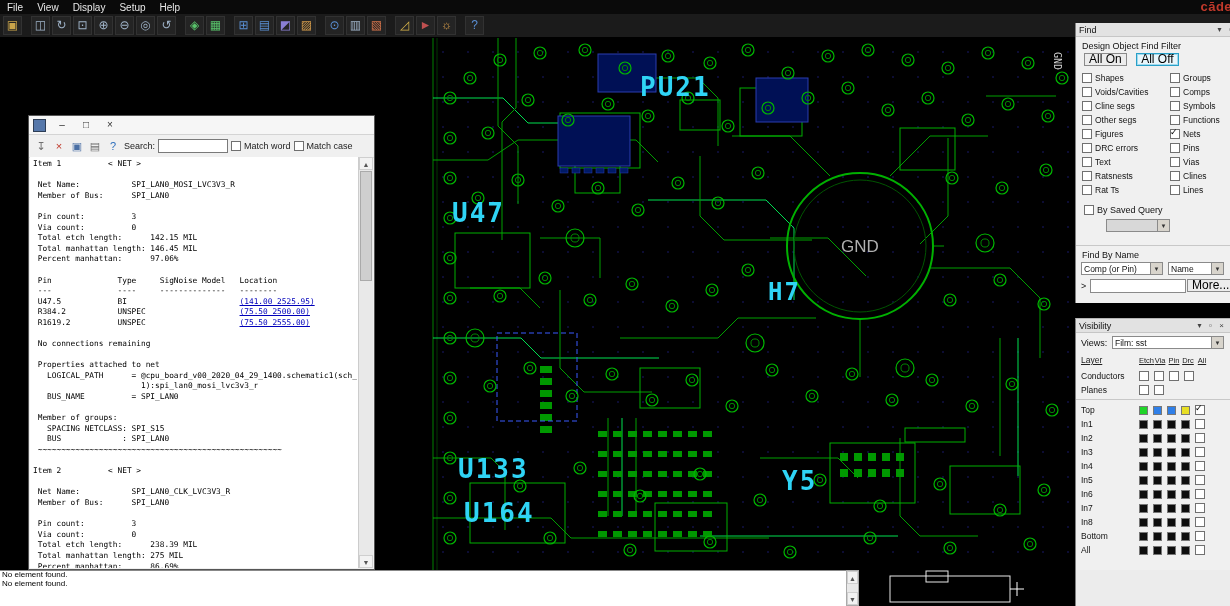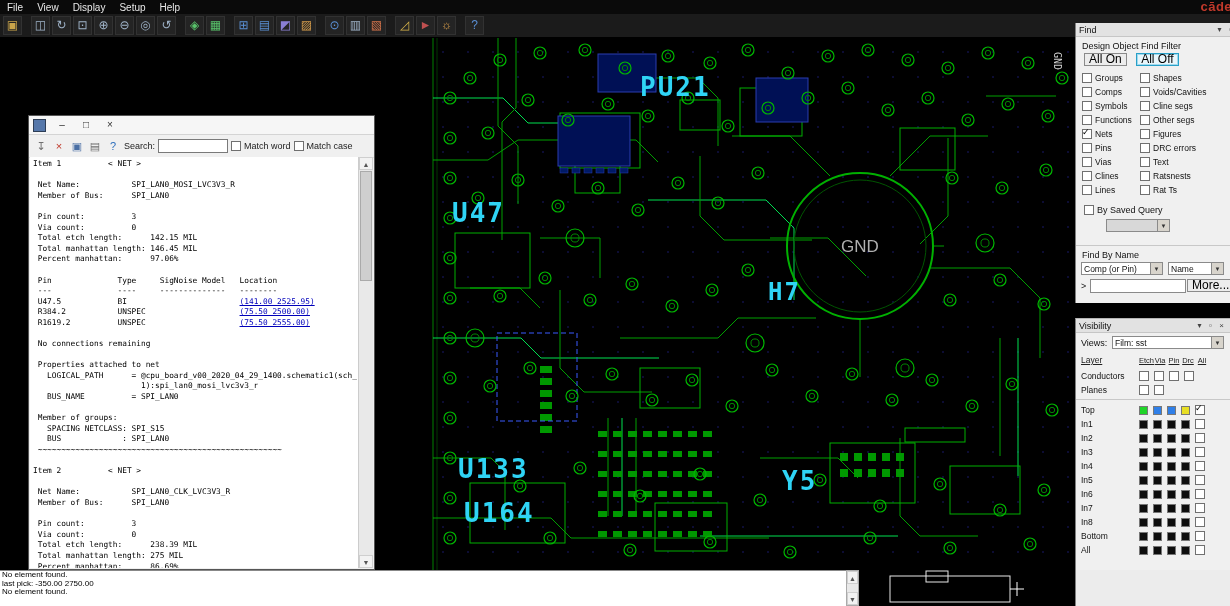--- a/index.html
+++ b/index.html
@@ -1017,20 +1017,58 @@
       <span class="pt-icon">▾</span>
       <span class="pt-icon">▫</span>
       <span class="pt-icon">×</span>
     </div>
     <div class="abs" style="left:6px;top:18px;">Design Object Find Filter</div>
     <div class="abs" style="left:8px;top:30px;">
       <button class="fbtn">All On</button>
       <button class="fbtn selected">All Off</button>
     </div>
     <div class="abs" style="left:6px;top:48px;display:flex;">
+      <div class="find-col" style="width:88px;">
+          <div class="find-item">
+            <span class="cbx"></span>
+            <span>Shapes</span>
+          </div>
+          <div class="find-item">
+            <span class="cbx"></span>
+            <span>Voids/Cavities</span>
+          </div>
+          <div class="find-item">
+            <span class="cbx"></span>
+            <span>Cline segs</span>
+          </div>
+          <div class="find-item">
+            <span class="cbx"></span>
+            <span>Other segs</span>
+          </div>
+          <div class="find-item">
+            <span class="cbx"></span>
+            <span>Figures</span>
+          </div>
+          <div class="find-item">
+            <span class="cbx"></span>
+            <span>DRC errors</span>
+          </div>
+          <div class="find-item">
+            <span class="cbx"></span>
+            <span>Text</span>
+          </div>
+          <div class="find-item">
+            <span class="cbx"></span>
+            <span>Ratsnests</span>
+          </div>
+          <div class="find-item">
+            <span class="cbx"></span>
+            <span>Rat Ts</span>
+          </div>
+        </div>
       <div class="find-col" style="width:58px;">
           <div class="find-item">
             <span class="cbx"></span>
             <span>Groups</span>
           </div>
           <div class="find-item">
             <span class="cbx"></span>
             <span>Comps</span>
           </div>
           <div class="find-item">
@@ -1053,58 +1091,20 @@
             <span class="cbx"></span>
             <span>Vias</span>
           </div>
           <div class="find-item">
             <span class="cbx"></span>
             <span>Clines</span>
           </div>
           <div class="find-item">
             <span class="cbx"></span>
             <span>Lines</span>
-          </div>
-        </div>
-      <div class="find-col" style="width:88px;">
-          <div class="find-item">
-            <span class="cbx"></span>
-            <span>Shapes</span>
-          </div>
-          <div class="find-item">
-            <span class="cbx"></span>
-            <span>Voids/Cavities</span>
-          </div>
-          <div class="find-item">
-            <span class="cbx"></span>
-            <span>Cline segs</span>
-          </div>
-          <div class="find-item">
-            <span class="cbx"></span>
-            <span>Other segs</span>
-          </div>
-          <div class="find-item">
-            <span class="cbx"></span>
-            <span>Figures</span>
-          </div>
-          <div class="find-item">
-            <span class="cbx"></span>
-            <span>DRC errors</span>
-          </div>
-          <div class="find-item">
-            <span class="cbx"></span>
-            <span>Text</span>
-          </div>
-          <div class="find-item">
-            <span class="cbx"></span>
-            <span>Ratsnests</span>
-          </div>
-          <div class="find-item">
-            <span class="cbx"></span>
-            <span>Rat Ts</span>
           </div>
         </div>
     </div>
     <div class="abs" style="left:8px;top:182px;display:flex;align-items:center;gap:3px;">
       <span class="cbx"></span>
       <span>By Saved Query</span>
     </div>
     <div class="dd dd-disabled abs" style="left:30px;top:196px;width:64px;">
       <span class="dd-val"></span>
       <span class="dd-arrow">▼</span>
@@ -1268,21 +1268,20 @@
             <span class="cbx"></span>
           </span>
         </div>
       </div>
   </div>
 
   <div id="side-fill" class="abs"></div>
 
   <div id="status-console" class="abs">
       <div class="status-line">No element found.</div>
-      <div class="status-line">last pick: -350.00 2750.00</div>
       <div class="status-line">No element found.</div>
     </div>
   <div id="console-scroll" class="abs">
     <div class="scroll-arrow">▲</div>
     <div class="scroll-arrow" style="position:absolute;bottom:0;left:0;right:0;">▼</div>
   </div>
   <svg id="minimap" class="abs" width="209" height="36" style="left:866px;top:570px;background:#000">
       <rect x="24" y="6" width="120" height="26" fill="none" stroke="#e8e8e8"></rect>
       <rect x="60" y="1" width="22" height="11" fill="none" stroke="#e8e8e8"></rect>
       <line x1="144" y1="19" x2="158" y2="19" stroke="#fff"></line>

